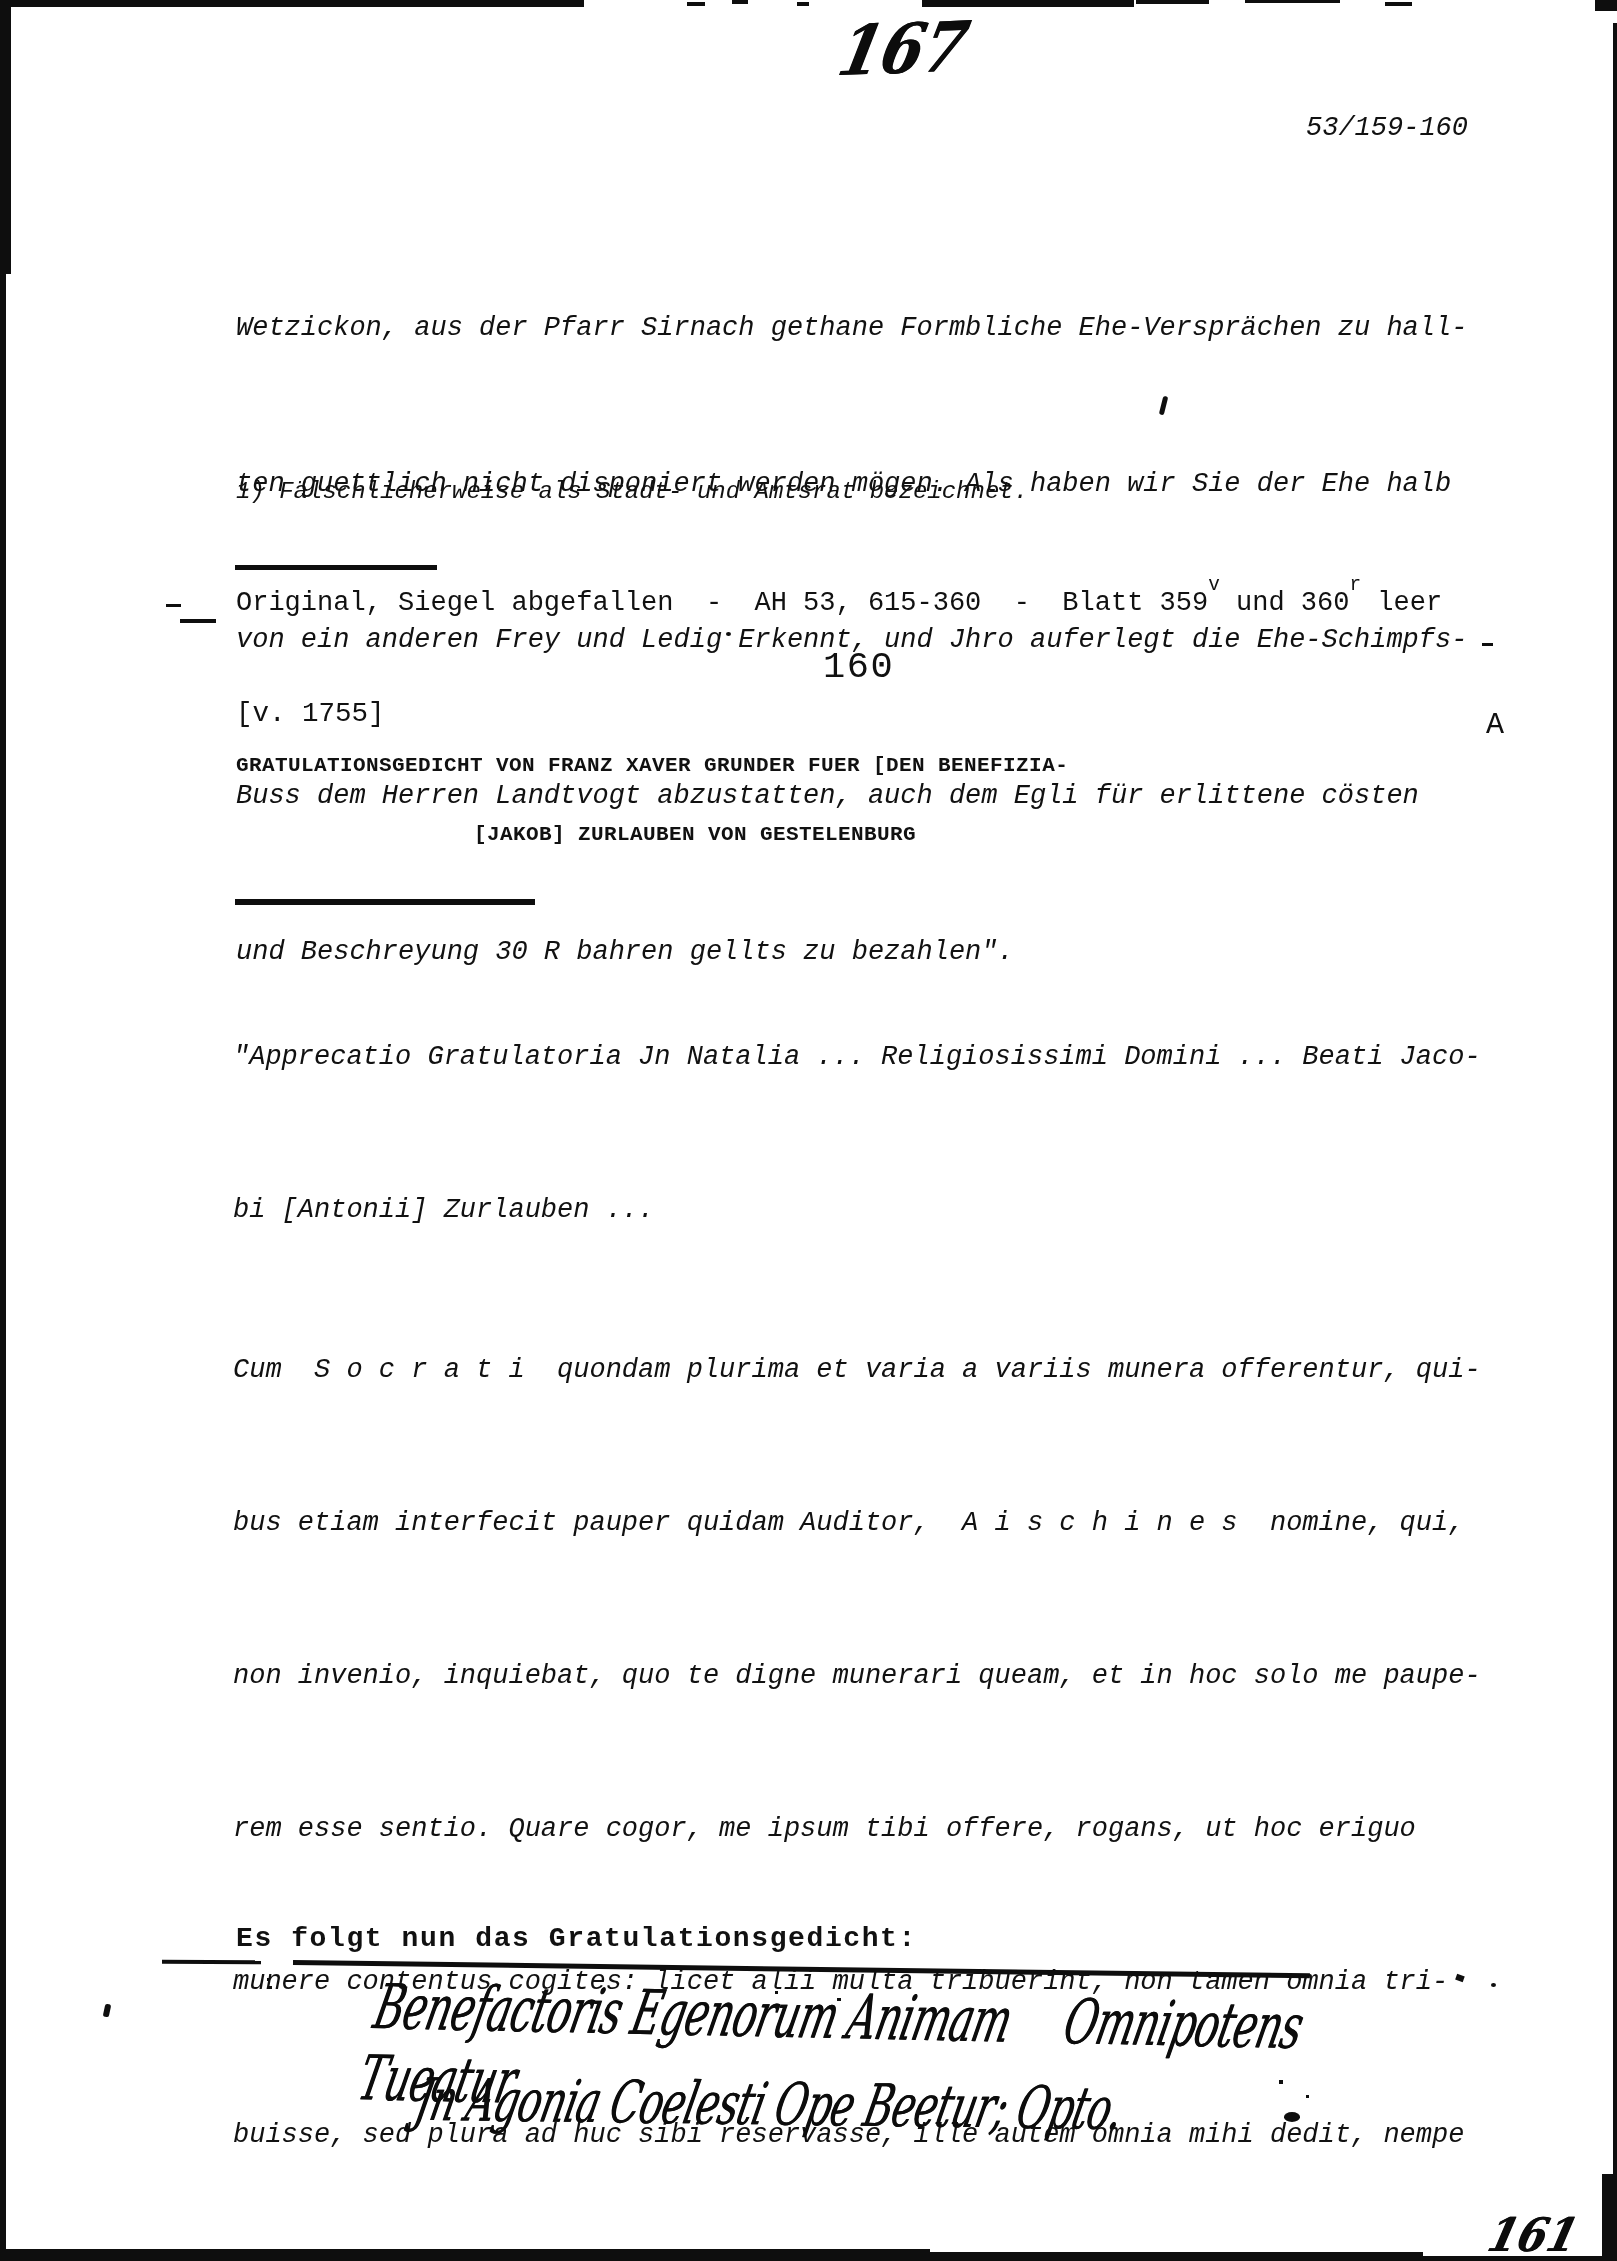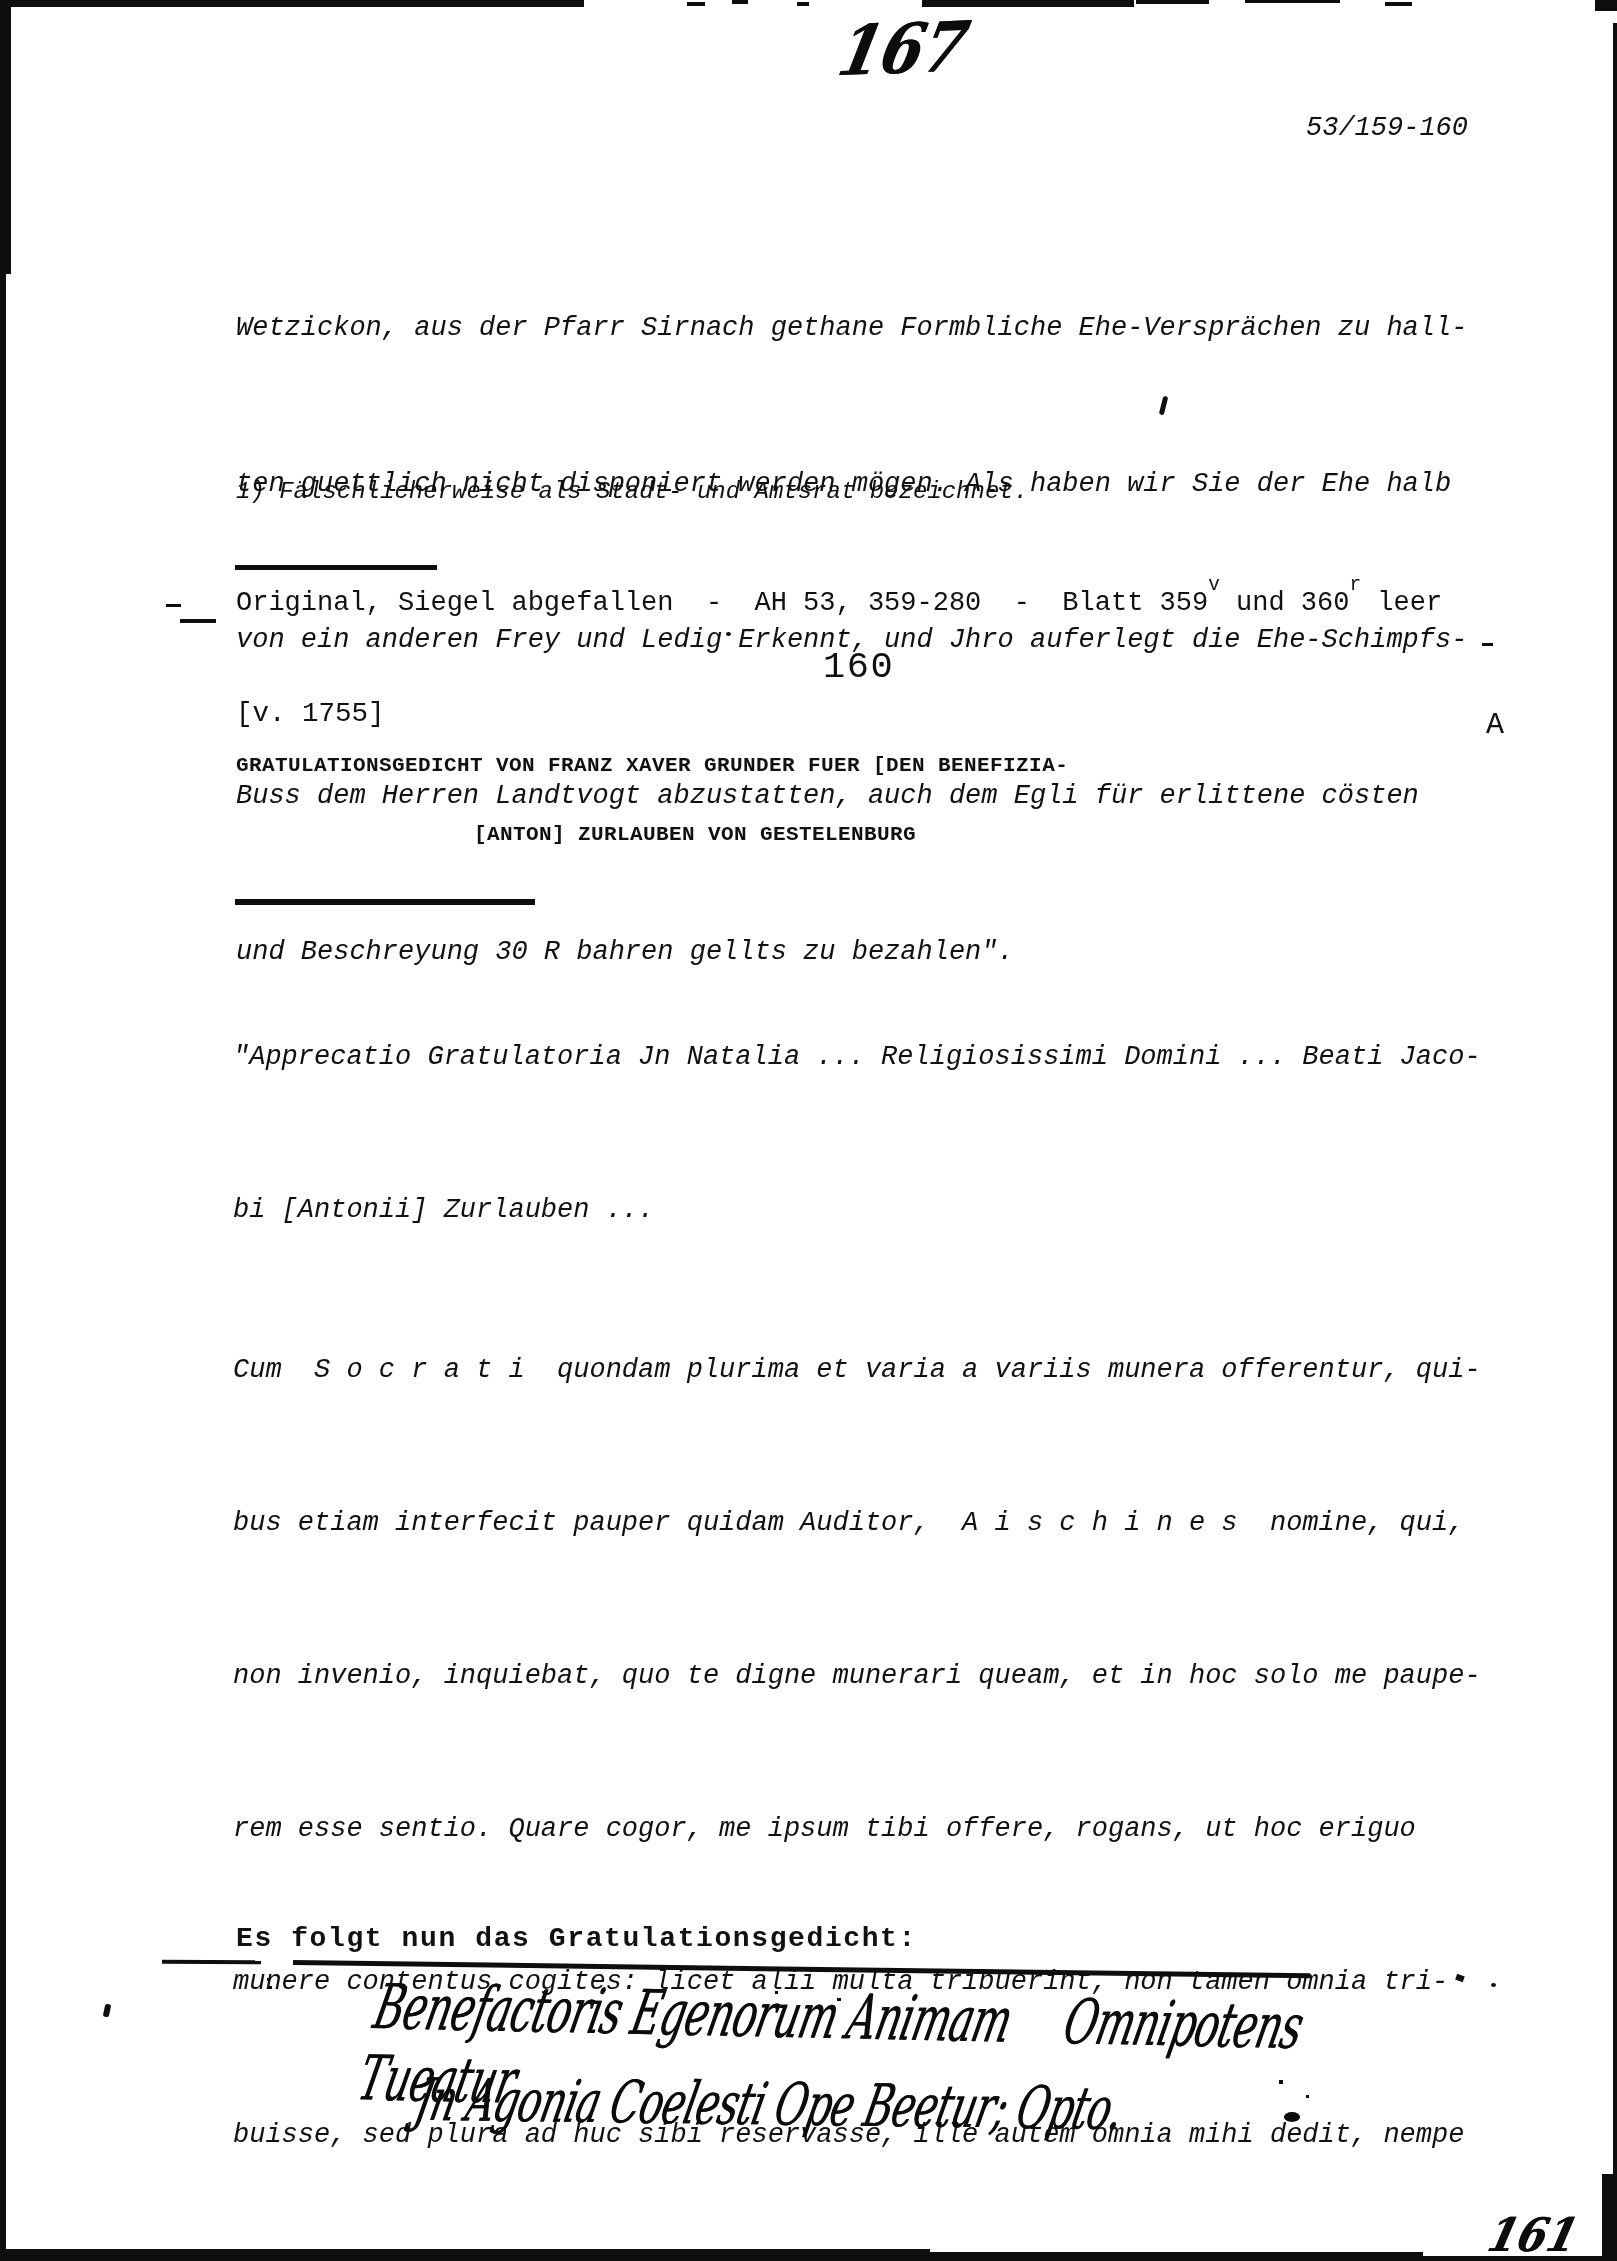--- a/index.html
+++ b/index.html
@@ -108,28 +108,28 @@
   <div class="speck" style="left:1161px;top:396px;width:4.9px;height:19.4px;transform:rotate(14deg);border-radius:2.4px;"></div>
 
   <div class="abs mono footnote">1) Fälschlicherweise als Stadt- und Amtsrat bezeichnet.</div>
 
   <div class="abs ink rule1"></div>
   <div class="speck" style="left:166px;top:604px;width:14.6px;height:3.2px;"></div>
   <div class="speck" style="left:180px;top:619px;width:36px;height:4px;"></div>
   <div class="speck" style="left:726px;top:632px;width:4.9px;height:4px;border-radius:50%;"></div>
   <div class="speck" style="left:1482px;top:643px;width:11.3px;height:3.2px;"></div>
 
-  <div class="abs mono provenance"><span>Original, Siegel abgefallen  -  AH 53, 359-280  -  Blatt 359</span><sup>v</sup><span> und 360</span><sup>r</sup><span> leer</span></div>
+  <div class="abs mono provenance"><span>Original, Siegel abgefallen  -  AH 53, 615-360  -  Blatt 359</span><sup>v</sup><span> und 360</span><sup>r</sup><span> leer</span></div>
 
   <div class="abs mono entry-number">160</div>
   <div class="abs mono entry-date">[v. 1755]</div>
   <div class="abs mono margin-letter">A</div>
 
   <div class="abs mono title-line" style="left:236px;top:754px;">GRATULATIONSGEDICHT VON FRANZ XAVER GRUNDER FUER [DEN BENEFIZIA-</div>
-  <div class="abs mono title-line" style="left:474px;top:823px;">[ANTON] ZURLAUBEN VON GESTELENBURG</div>
+  <div class="abs mono title-line" style="left:474px;top:823px;">[JAKOB] ZURLAUBEN VON GESTELENBURG</div>
 
   <div class="abs ink rule2"></div>
 
   <div class="abs mono latin-block">
     <div class="pline">"Apprecatio Gratulatoria Jn Natalia ... Religiosissimi Domini ... Beati Jaco-</div>
     <div class="pline">bi [Antonii] Zurlauben ...</div>
     <div class="pline">Cum  S o c r a t i  quondam plurima et varia a variis munera offerentur, qui-</div>
     <div class="pline">bus etiam interfecit pauper quidam Auditor,  A i s c h i n e s  nomine, qui,</div>
     <div class="pline">non invenio, inquiebat, quo te digne munerari queam, et in hoc solo me paupe-</div>
     <div class="pline">rem esse sentio. Quare cogor, me ipsum tibi offere, rogans, ut hoc eriguo</div>

